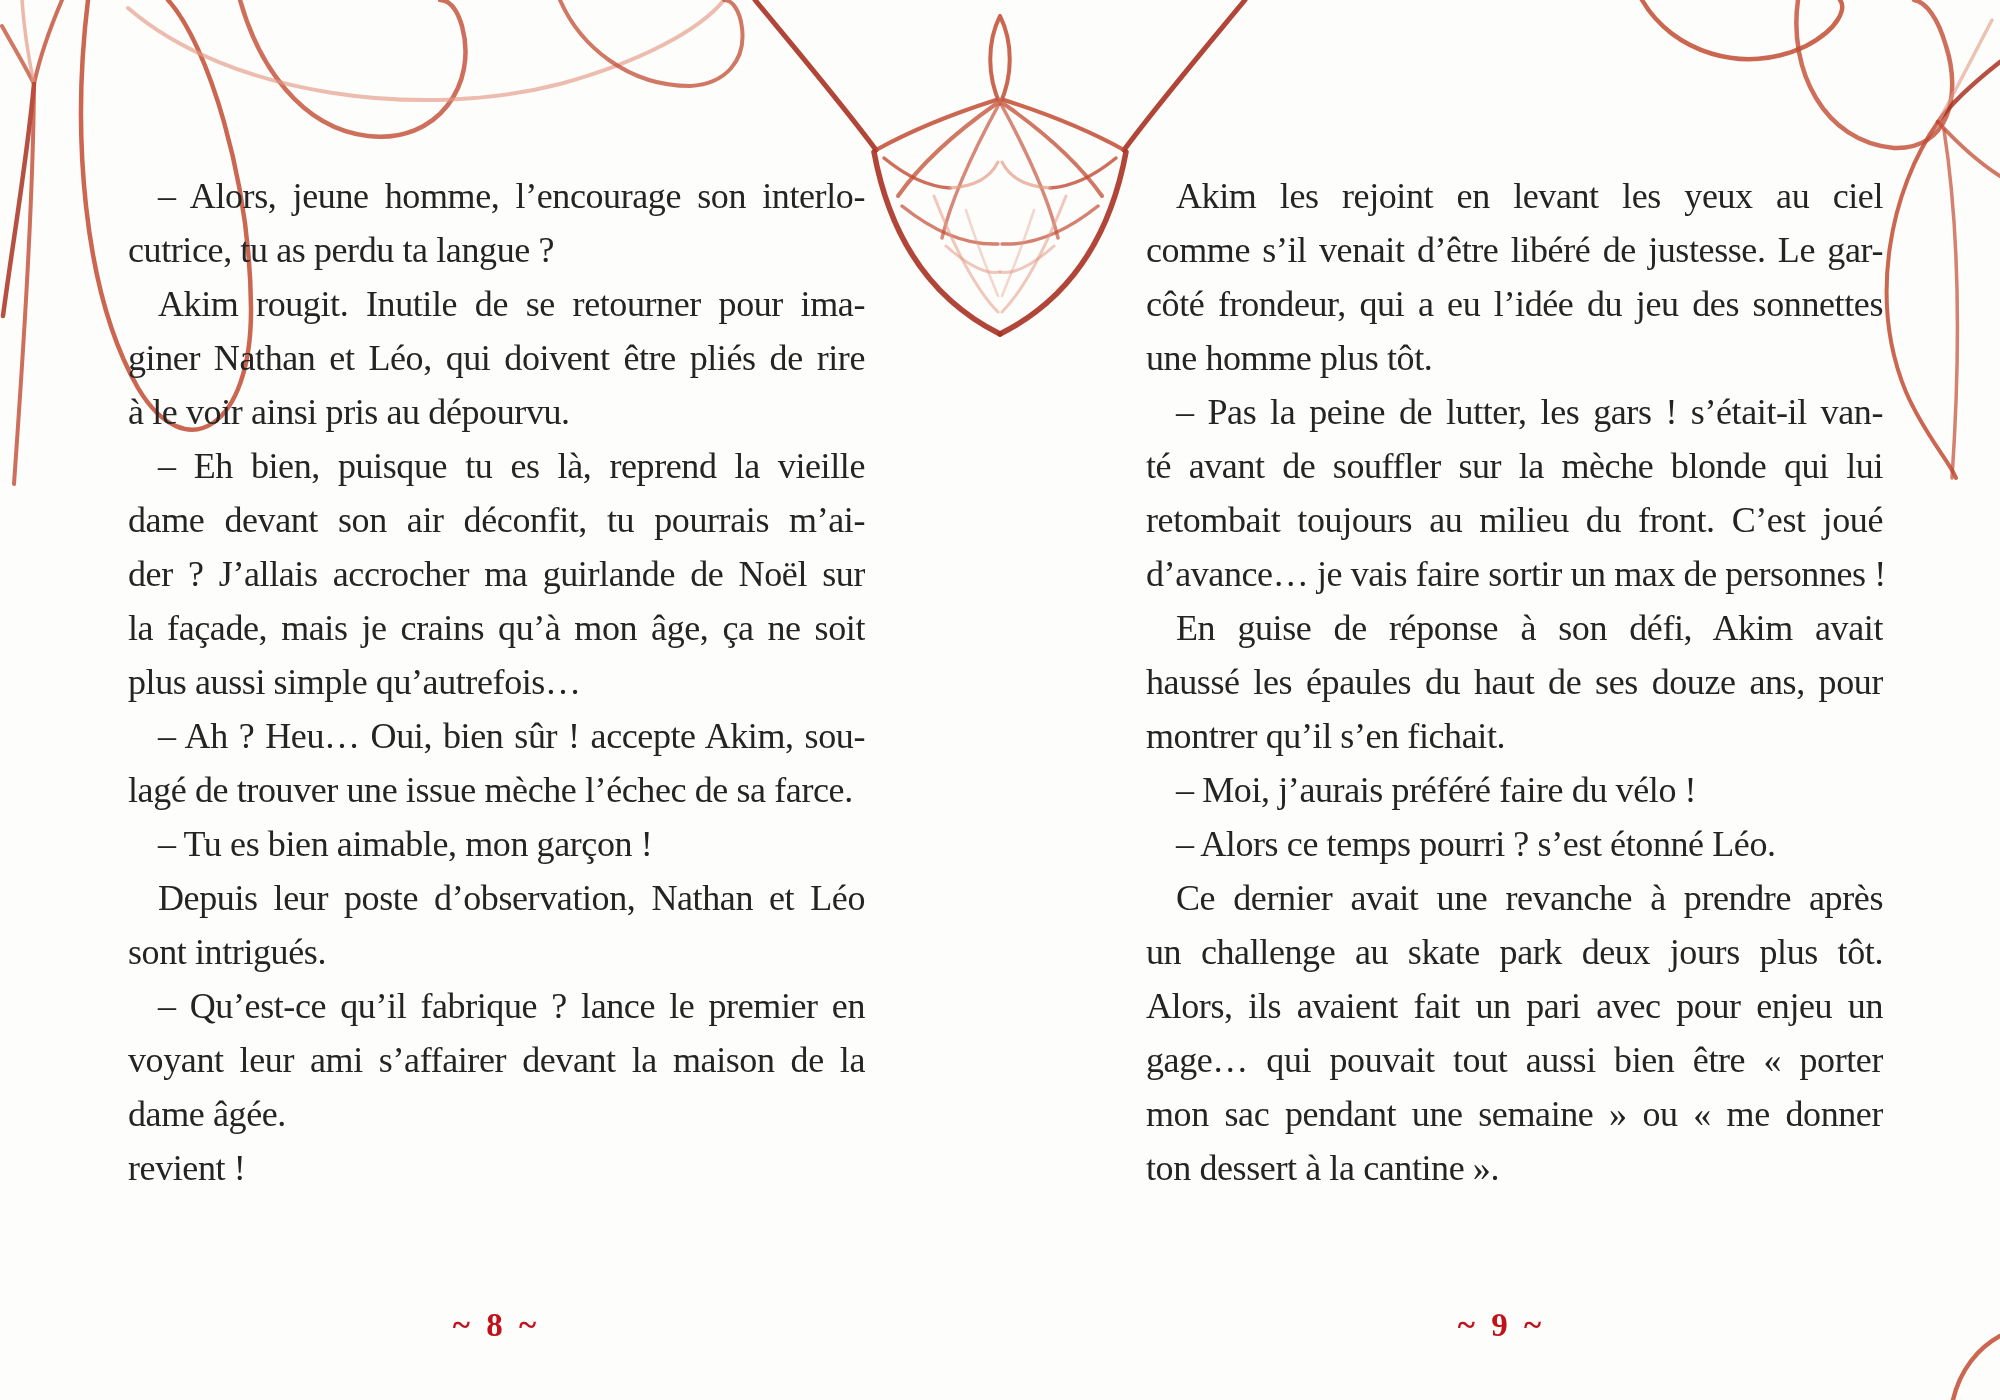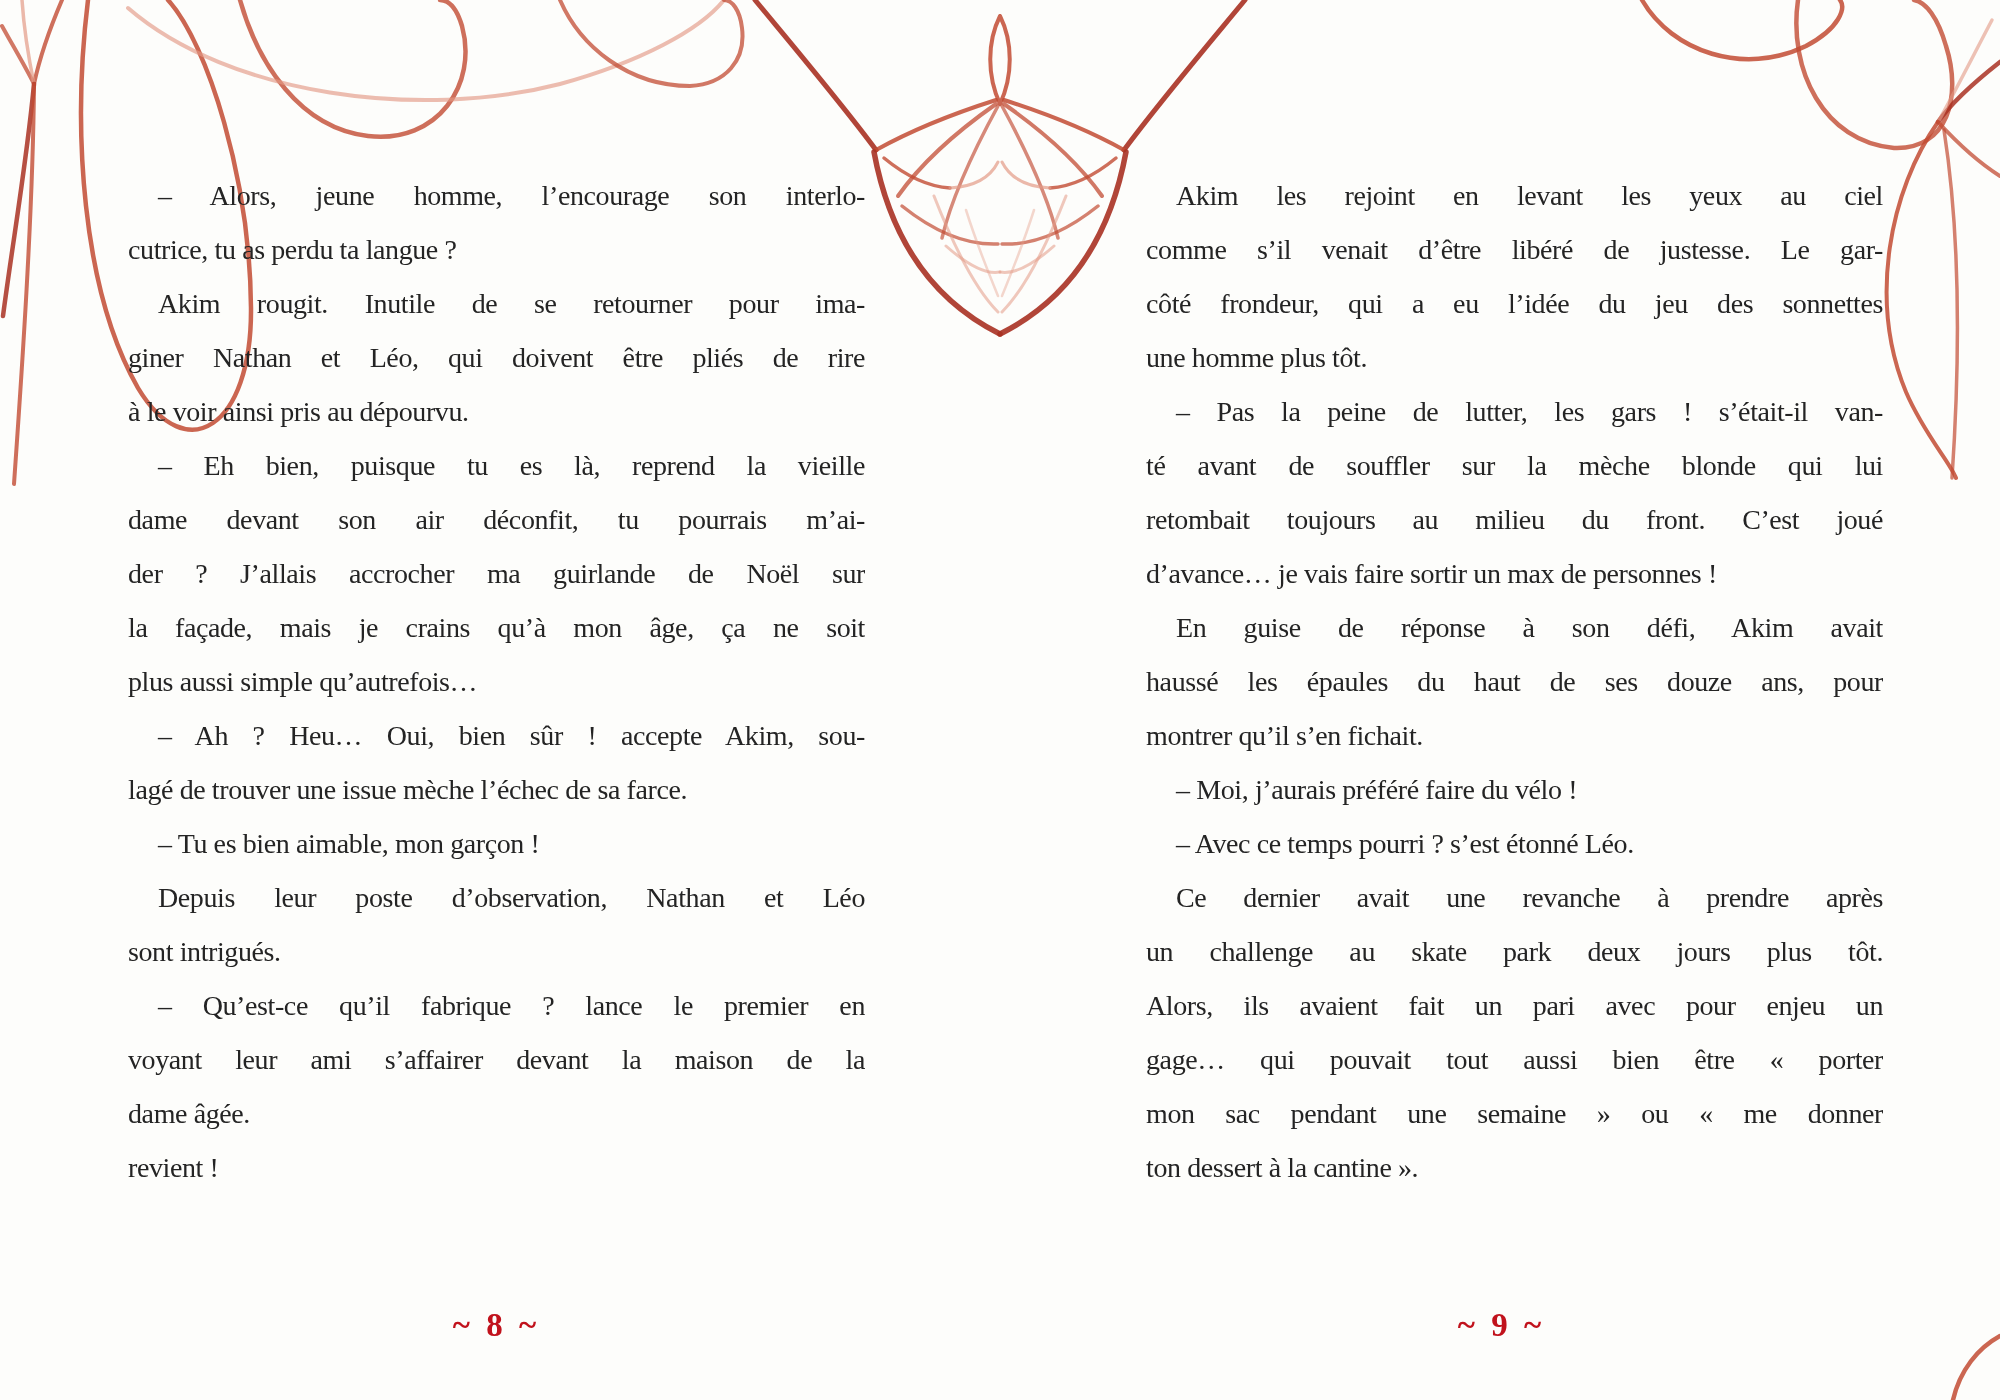--- a/index.html
+++ b/index.html
@@ -19,21 +19,21 @@
   .artwork path { fill: none; stroke-linecap: round; stroke-linejoin: round; }
   .am { stroke: var(--art-mid, #c24b33); }
   .ad { stroke: var(--art-dark, #a93122); }
   .al { stroke: var(--art-light, #e39a86); }
 
   .text-col {
     position: absolute;
     top: 169px;
     width: 737px;
     color: var(--ink, #242424);
-    font-size: 28px;
+    font-size: 36px;
     letter-spacing: -0.4px;
   }
   .text-col-left  { left: 128px; }
   .text-col-right { left: 1146px; font-family: Liberation Serif, serif; }
 
   .line {
     height: 54px;
     line-height: 54px;
     white-space: nowrap;
     overflow: hidden;
@@ -144,21 +144,21 @@
     <div class="line">côté frondeur, qui a eu l’idée du jeu des sonnettes</div>
     <div class="line end">une homme plus tôt.</div>
     <div class="line indent">– Pas la peine de lutter, les gars ! s’était-il van-</div>
     <div class="line">té avant de souffler sur la mèche blonde qui lui</div>
     <div class="line">retombait toujours au milieu du front. C’est joué</div>
     <div class="line end">d’avance… je vais faire sortir un max de personnes !</div>
     <div class="line indent">En guise de réponse à son défi, Akim avait</div>
     <div class="line">haussé les épaules du haut de ses douze ans, pour</div>
     <div class="line end">montrer qu’il s’en fichait.</div>
     <div class="line indent end">– Moi, j’aurais préféré faire du vélo !</div>
-    <div class="line indent end">– Avec ce temps pourri ? s’est étonné Léo.</div>
+    <div class="line indent end">– Alors ce temps pourri ? s’est étonné Léo.</div>
     <div class="line indent">Ce dernier avait une revanche à prendre après</div>
     <div class="line">un challenge au skate park deux jours plus tôt.</div>
     <div class="line">Alors, ils avaient fait un pari avec pour enjeu un</div>
     <div class="line">gage… qui pouvait tout aussi bien être « porter</div>
     <div class="line">mon sac pendant une semaine » ou « me donner</div>
     <div class="line end">ton dessert à la cantine ».</div>
   </div>
 
 <div class="page-number page-number-left">~ 8 ~</div>
 

